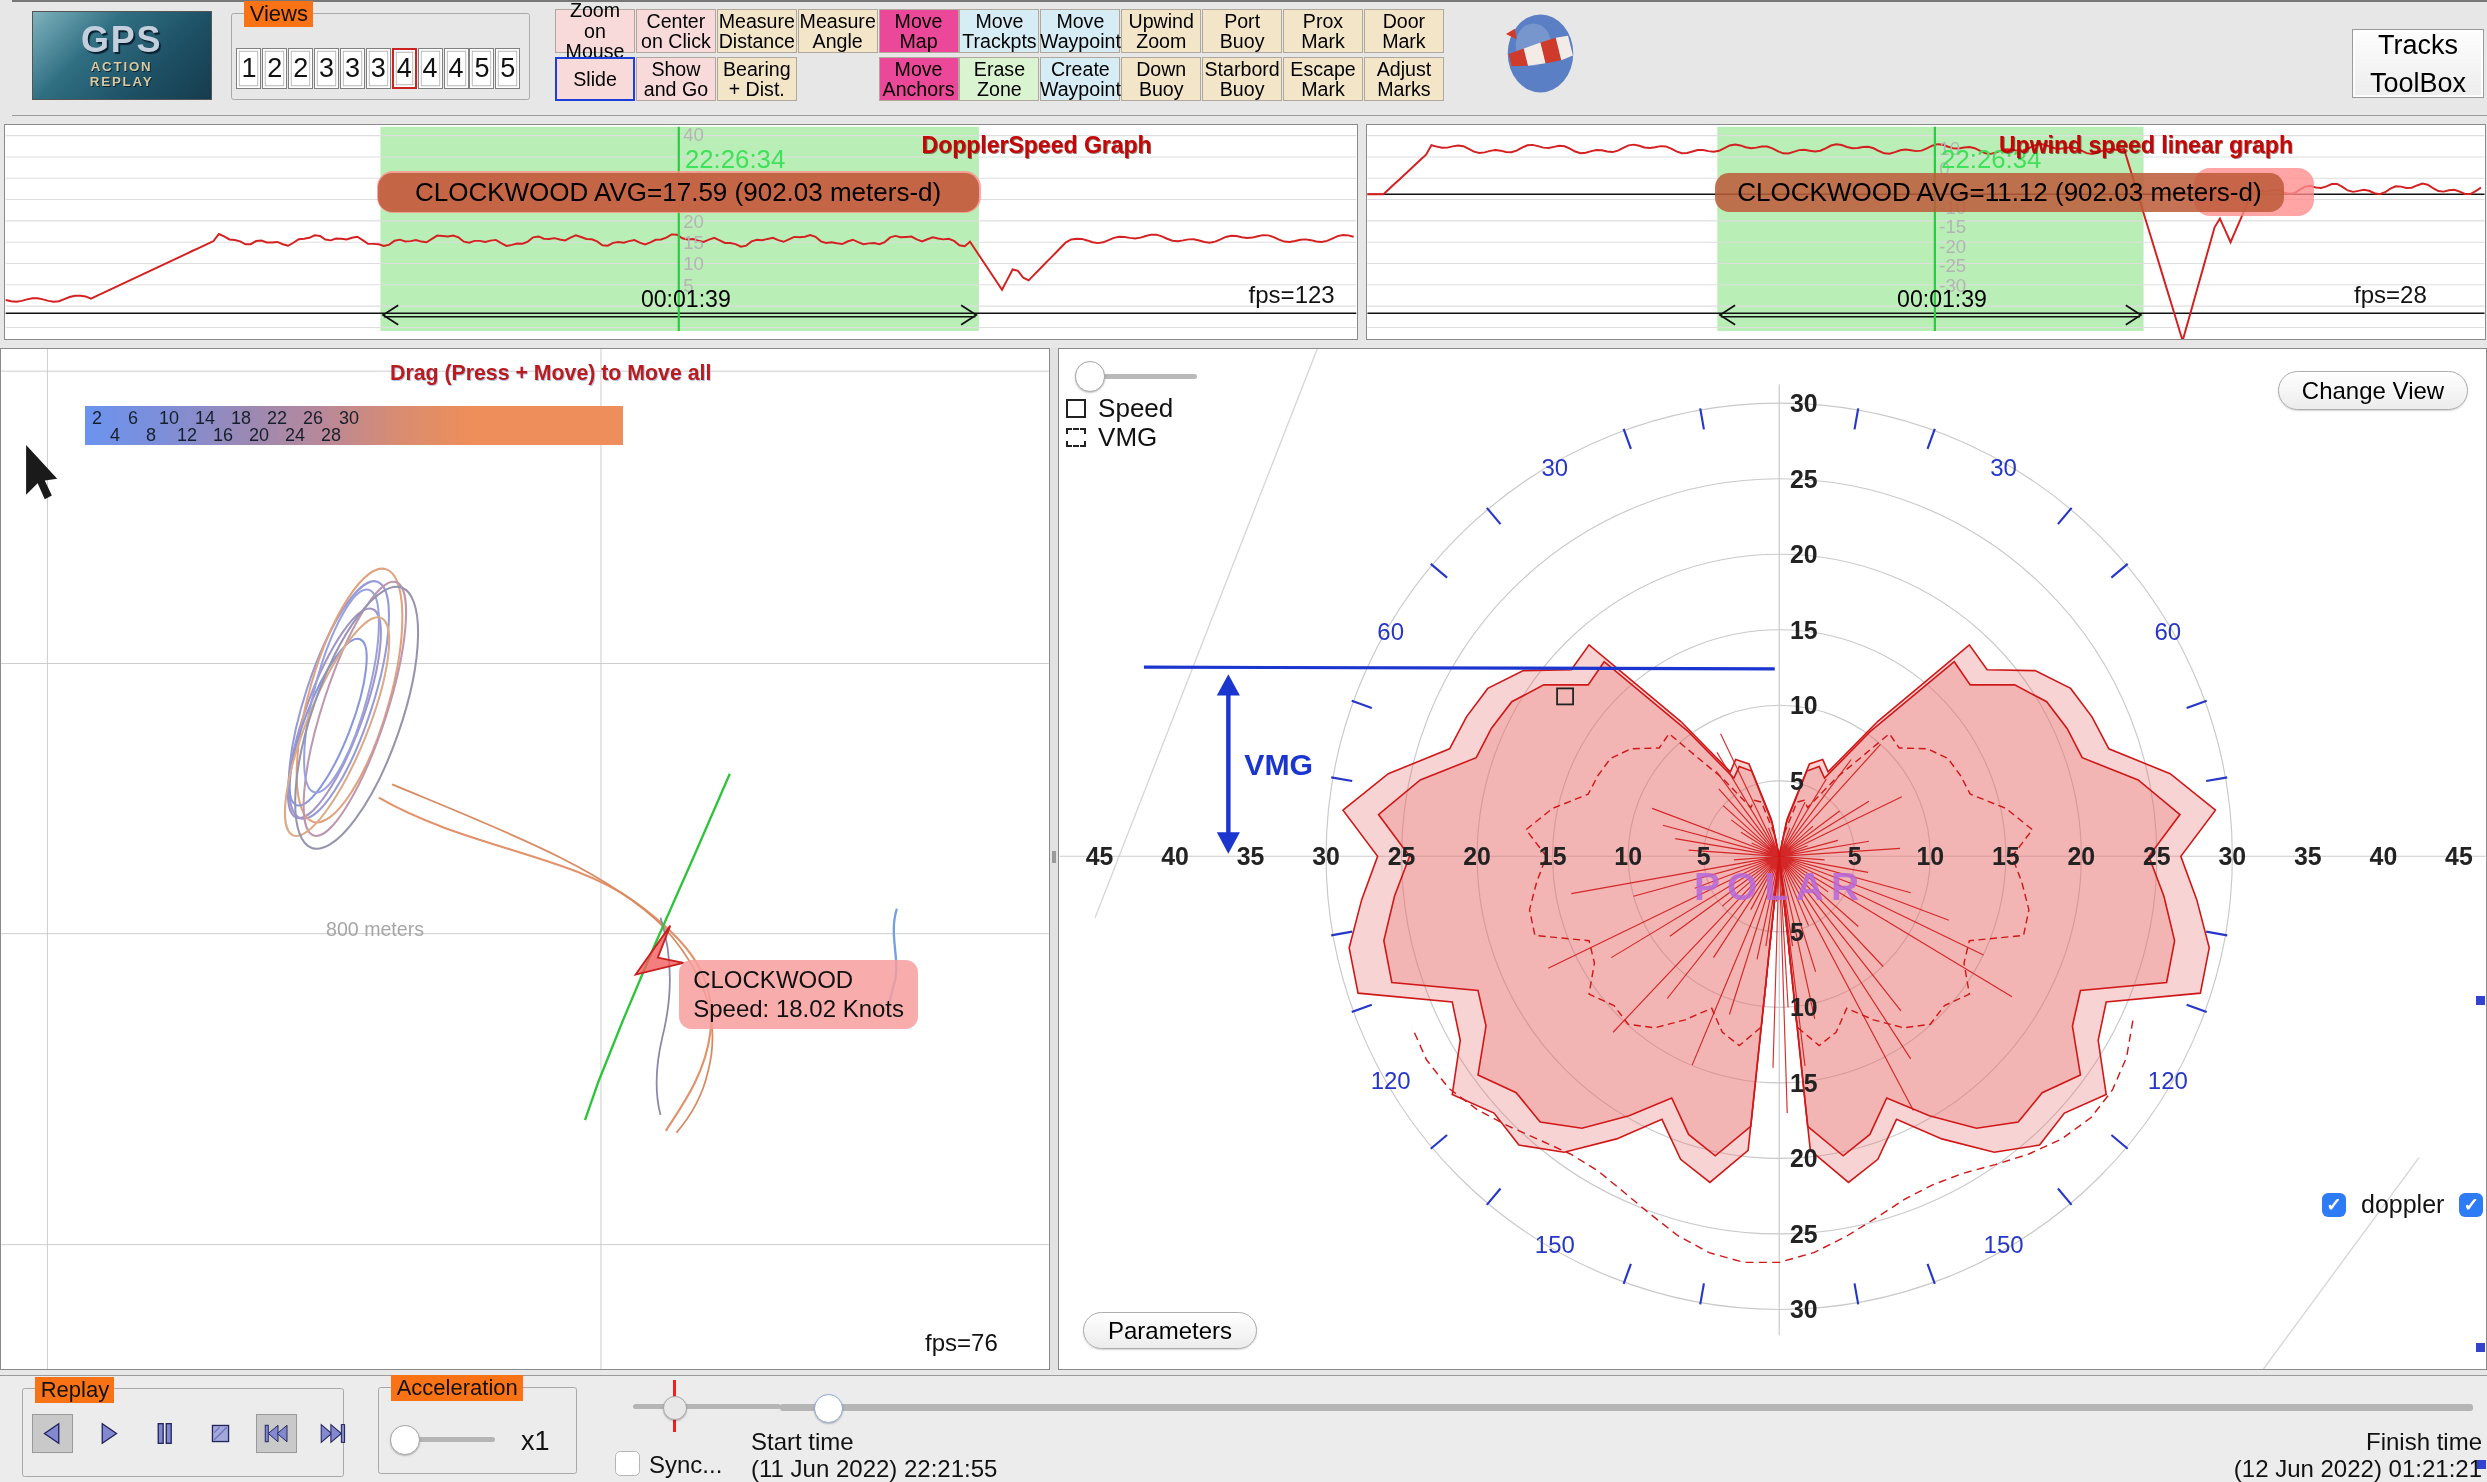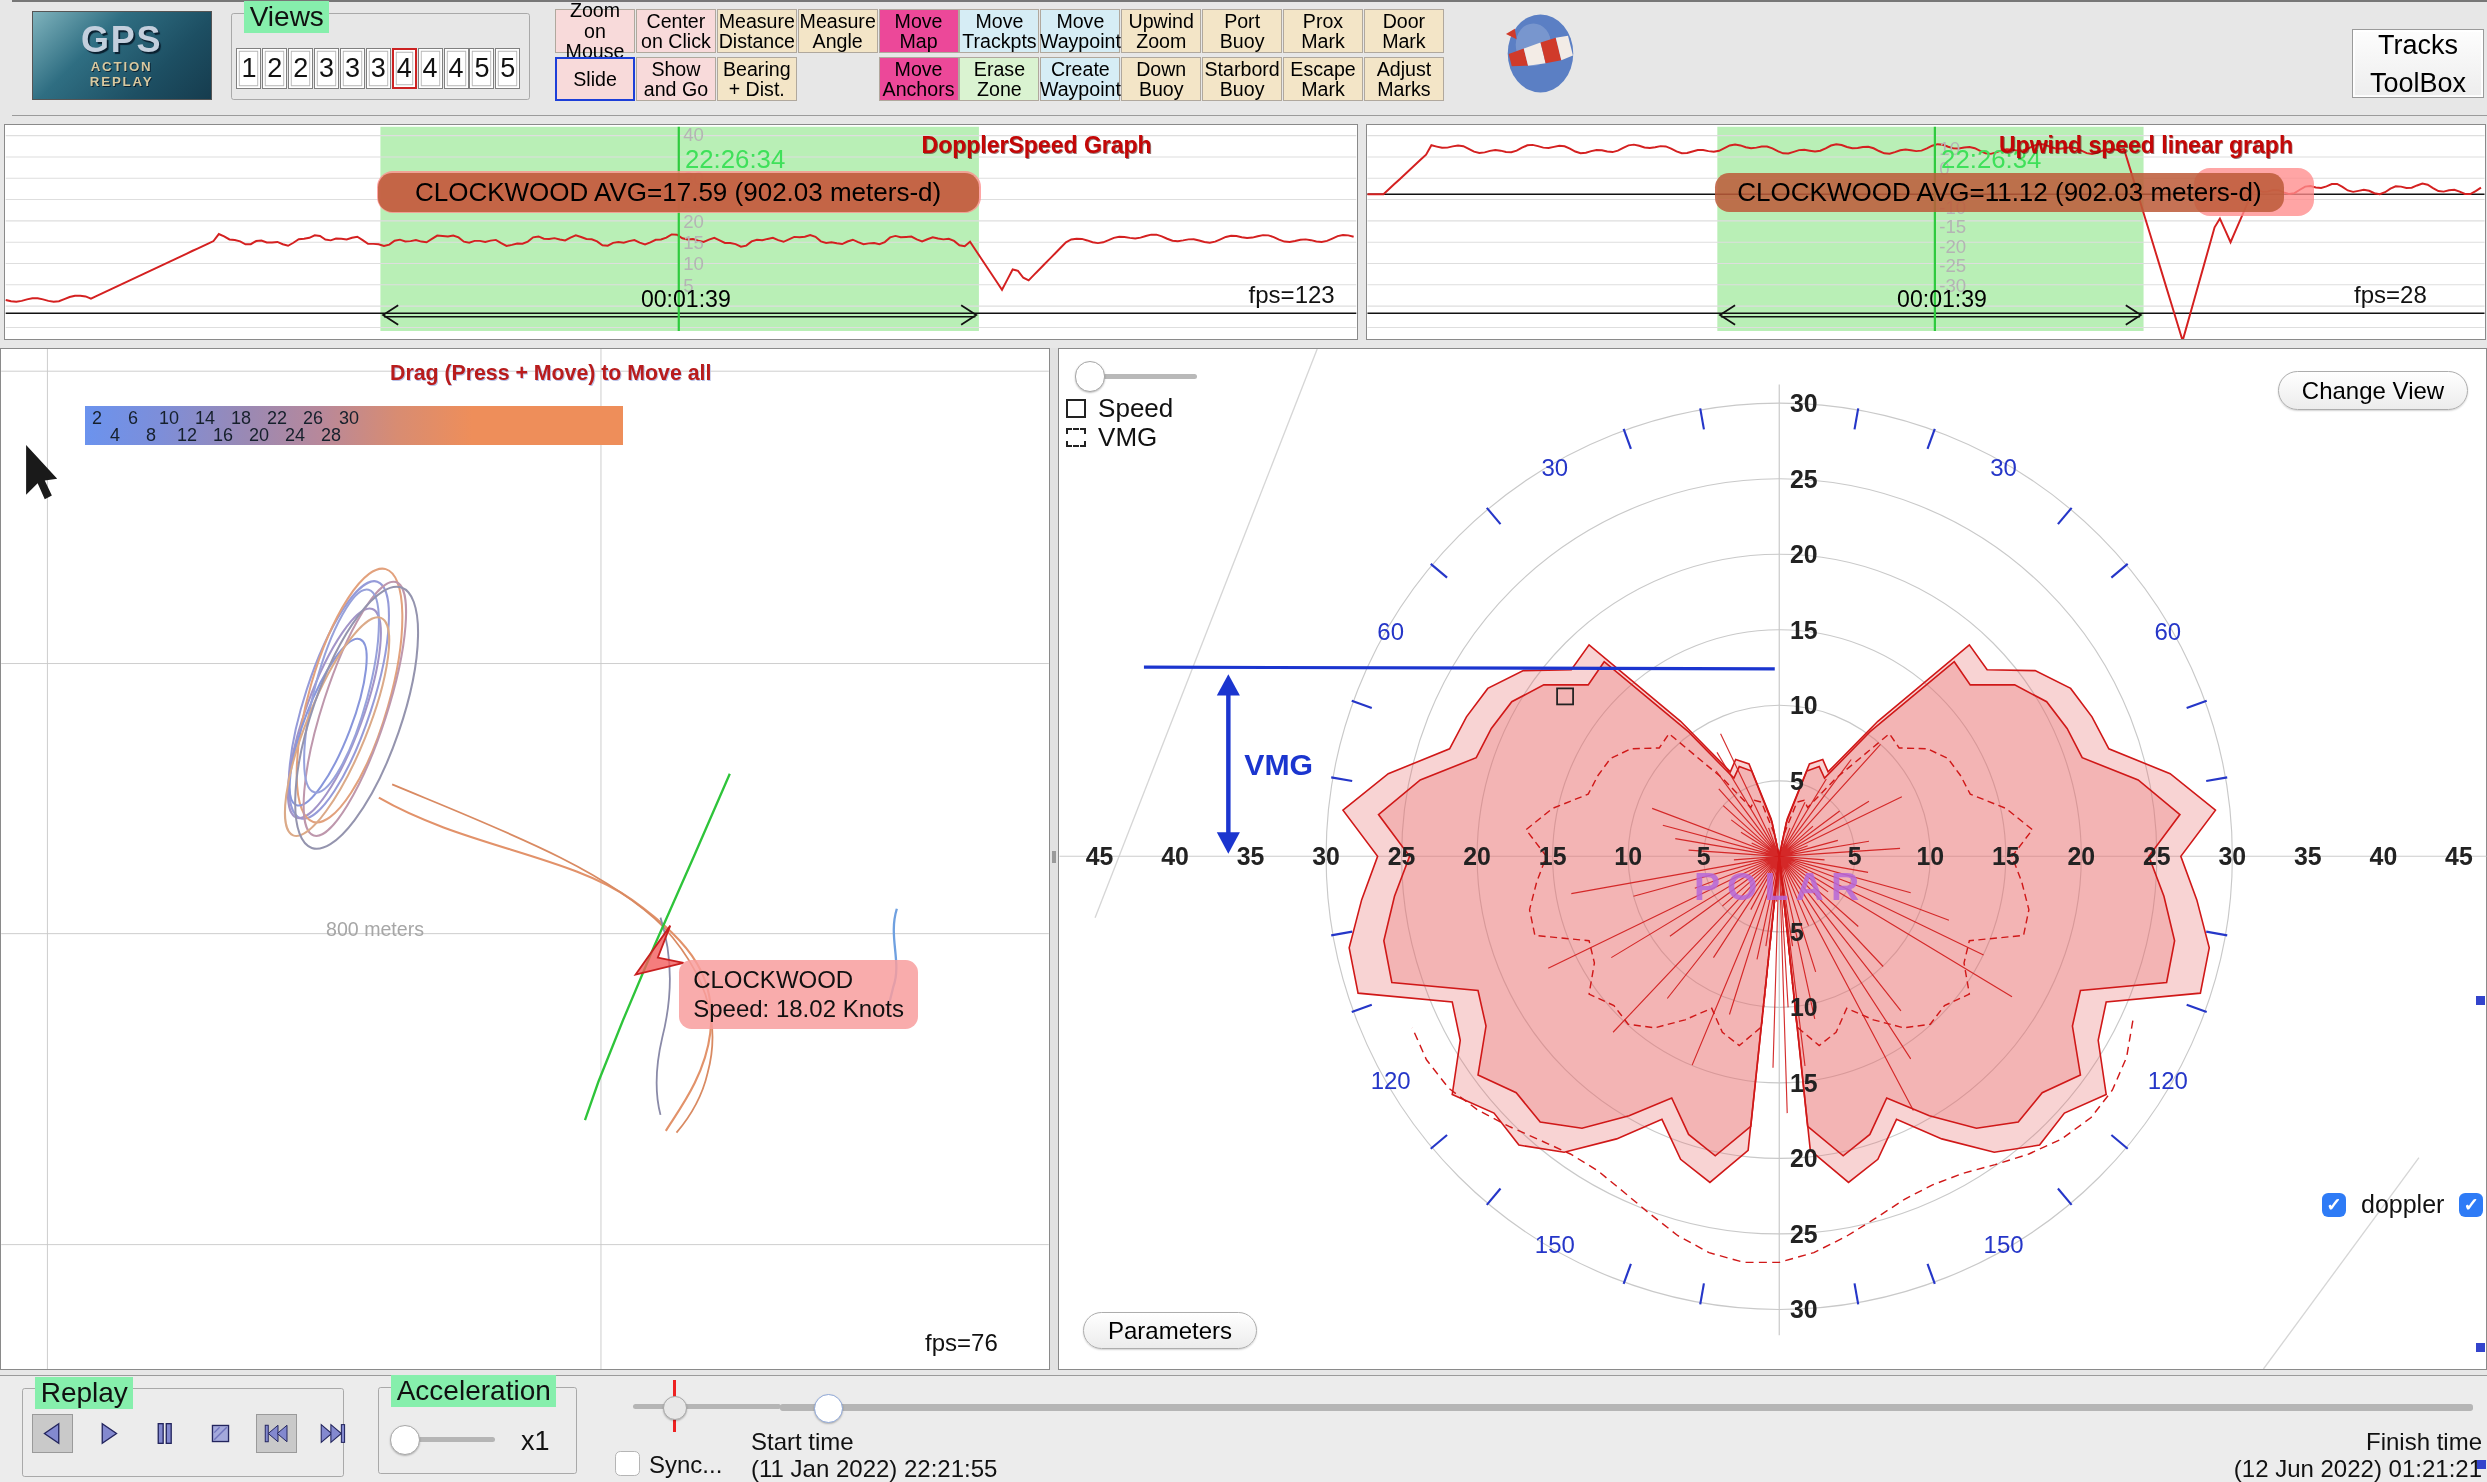--- a/index.html
+++ b/index.html
@@ -8,21 +8,21 @@
   .abs{position:absolute}
   
   .toolbar{left:12px;top:0;width:2487px;height:116px;background:#e7e7e7;
            border-top:2.7px solid #777;border-bottom:1.8px solid #9b9b9b;box-sizing:border-box}
   .logo{left:19.6px;top:9px;width:180px;height:89px;border:0.9px solid #555;box-sizing:border-box;
         background:linear-gradient(135deg,#7fb3bd 0%,#2f6e82 35%,#1d4f63 70%,#163c4e 100%);
         display:flex;flex-direction:column;align-items:center;justify-content:center;line-height:1}
   .logo .l1{font-size:36px;font-weight:bold;color:#c3cfdd;text-shadow:1.8px 1.8px 0.9px #0a2030;letter-spacing:1.8px}
   .logo .l2{font-size:13.3px;font-weight:bold;color:#d8c9a0;letter-spacing:1.8px;margin-top:1.8px;text-shadow:0.9px 0.9px 0 #0a2030}
   .group{border:0.9px solid #a9a9a9;border-radius:2.7px}
-  .grouplabel{position:absolute;top:-12.4px;left:12.4px;background:#86efac;padding:0 5.3px;font-size:28px}
+  .grouplabel{position:absolute;top:-12.4px;left:12.4px;background:#f97316;padding:0 5.3px;font-size:22px}
   .views{left:219px;top:10.7px;width:297px;height:85px}
   .viewsrow{position:absolute;left:4.4px;top:34px;display:flex;gap:0.9px}
   .vbtn{width:25px;height:41px;background:#fff;border:0.9px solid #808080;box-shadow:inset 0 0 0 1.8px #fff,inset 0 0 0 2.7px #b5b5b5;
         font-size:27px;display:flex;align-items:center;justify-content:center;box-sizing:border-box;cursor:pointer}
   .vbtn.selected{border:2.7px solid #cc2222}
   .trow{display:flex;gap:0.9px}
   .trow1{left:543px;top:7.1px}
   .trow2{left:543px;top:55px}
   .tbtn{width:80px;height:44px;font-size:19.6px;line-height:20.4px;text-align:center;border:0.9px solid #b0a89d;
         display:flex;align-items:center;justify-content:center;padding:0 0.9px;box-sizing:border-box;cursor:pointer}
@@ -585,21 +585,21 @@
   <div class="abs thumb" style="left:663px;top:19.6px;width:22px;height:22px;background:#e8e8e8"></div>
 
   <div class="abs" style="left:615px;top:75px;width:23px;height:23px;border:1.3px solid #b5b5b5;border-radius:5.3px;background:#fff"></div>
   <div class="abs synclbl" style="left:649px;top:75px">Sync...</div>
 
   <div class="abs trk" style="left:780px;top:28.4px;width:1693px;height:6.2px"></div>
   <div class="abs thumb" style="left:814px;top:18px;width:27px;height:27px;border-color:#8fa8d8"></div>
 
   <div class="abs" style="left:751px;top:52px">
     <div class="tlabel">Start time</div>
-    <div class="tvalue">(11 Jan 2022) 22:21:55</div>
+    <div class="tvalue">(11 Jun 2022) 22:21:55</div>
   </div>
   <div class="abs" style="left:2071px;top:52px;width:411px;text-align:right">
     <div class="tlabel">Finish time</div>
     <div class="tvalue">(12 Jun 2022) 01:21:21</div>
   </div>
   <div class="abs edgemark" style="left:2477px;top:84px"></div>
 </div>
 
 
 </body></html>

